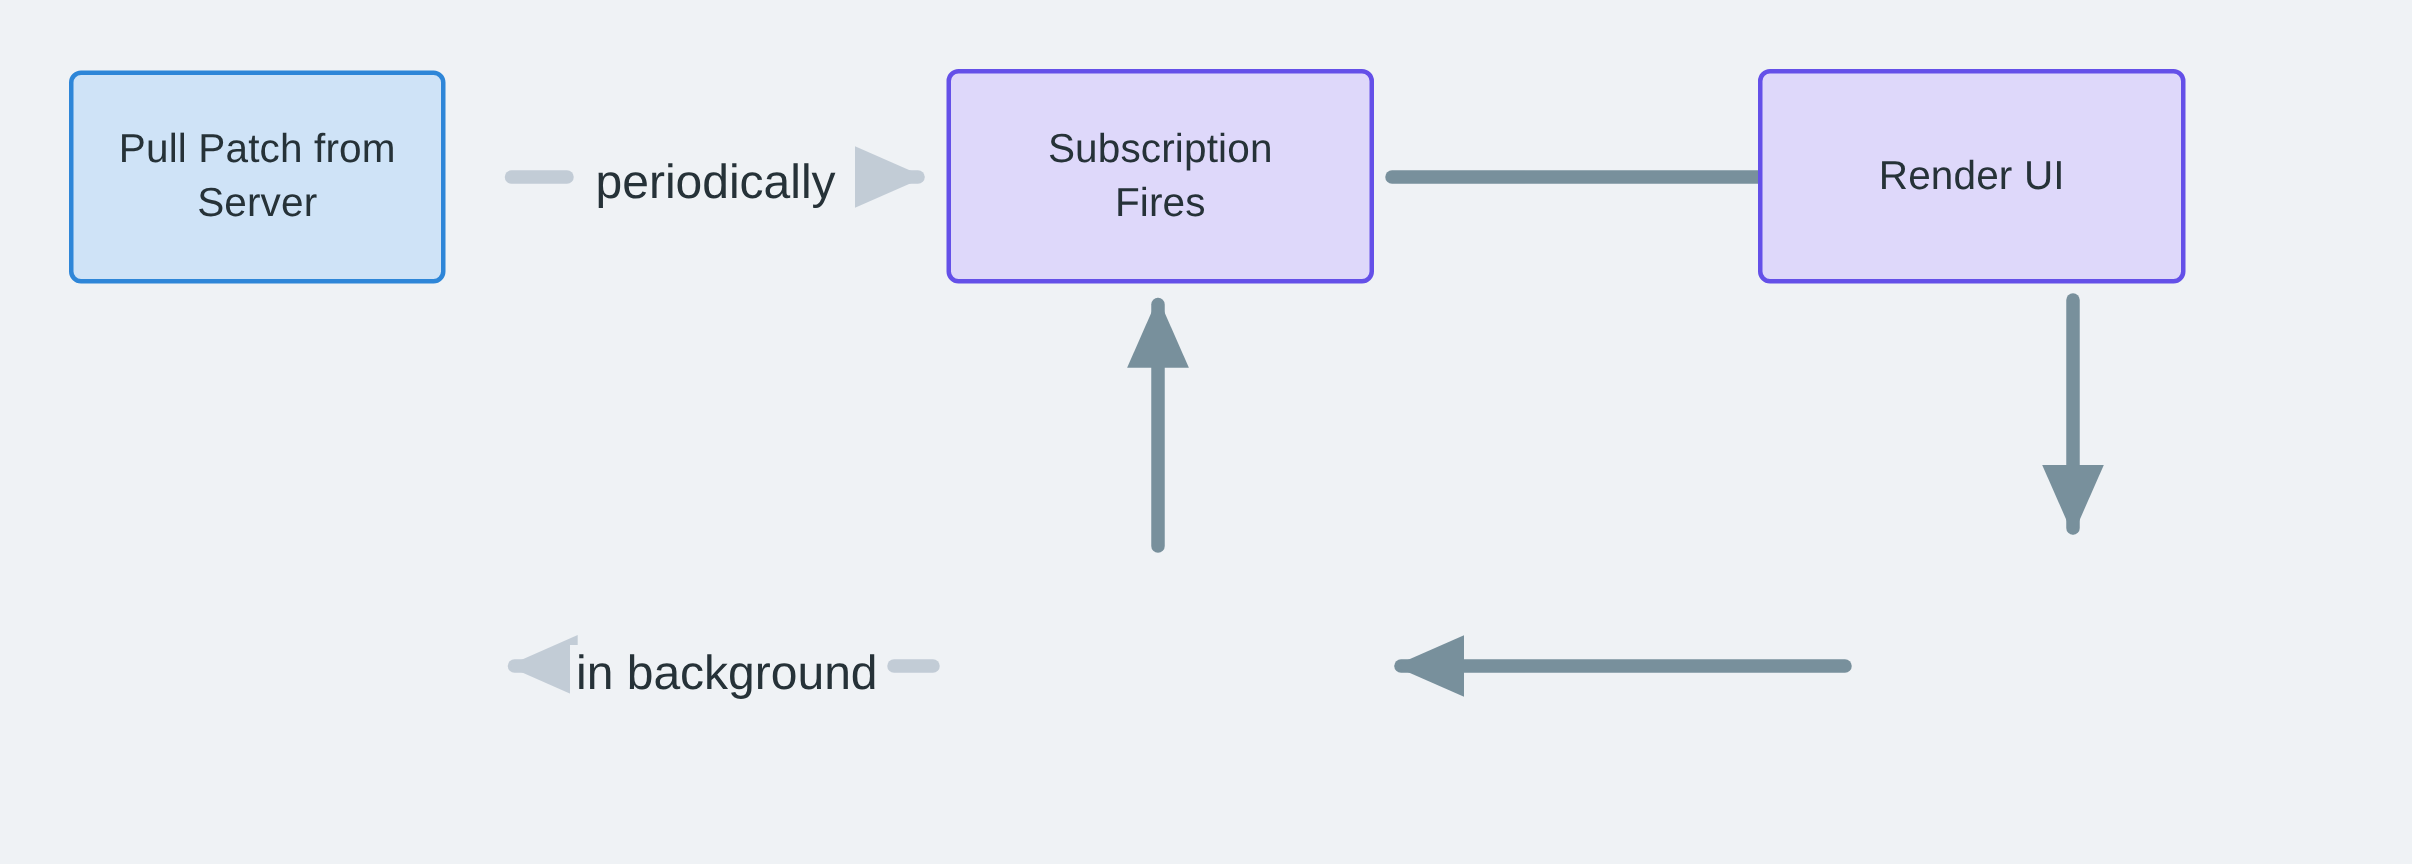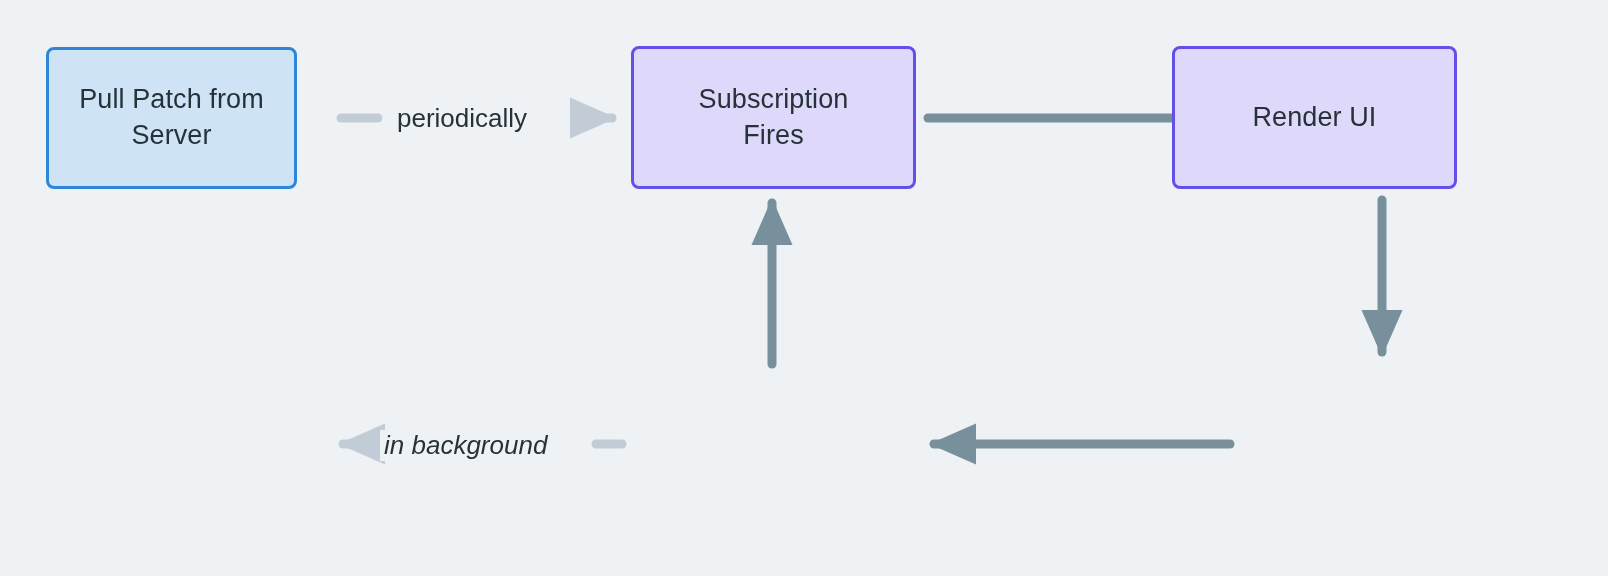--- a/index.html
+++ b/index.html
@@ -51,36 +51,36 @@
   .node.blue {
     background: #cfe3f7;
     border-color: #2e86d8;
   }
   .node.purple {
     background: #ded8fa;
     border-color: #6450e8;
   }
   .edge-label {
     position: absolute;
-    font-size: 26px;
+    font-size: 32px;
     color: #263238;
     white-space: nowrap;
     z-index: 3;
     background: #eff2f5;
     padding: 0 4px;
   }
   .n-pull   { left: 46px;   top: 47px;  width: 251px; height: 142px; }
   .n-sub    { left: 631px;  top: 46px;  width: 285px; height: 143px; }
   .n-render { left: 1172px; top: 46px;  width: 285px; height: 143px; }
   .n-push   { left: 46px;   top: 374px; width: 285px; height: 142px; }
   .n-mutate { left: 631px;  top: 373px; width: 285px; height: 143px; }
   .n-event  { left: 1240px; top: 373px; width: 285px; height: 143px; }
 
   .lbl-periodically { left: 393px; top: 103px; }
-  .lbl-background   { left: 380px; top: 430px; font-style: italic; }
+  .lbl-background   { left: 380px; top: 430px; }
 </style>
 </head>
 <body>
 
 <div id="diagram">
 
   <svg id="edges" viewBox="0 0 1608 576" xmlns="http://www.w3.org/2000/svg">
     <defs>
       <marker id="arrow-dark" viewBox="0 0 10 10" refX="9" refY="5" markerWidth="5.2" markerHeight="5.2" orient="auto-start-reverse">
         <path d="M 0 0.6 L 10 5 L 0 9.4 z" fill="#78909c"></path>

